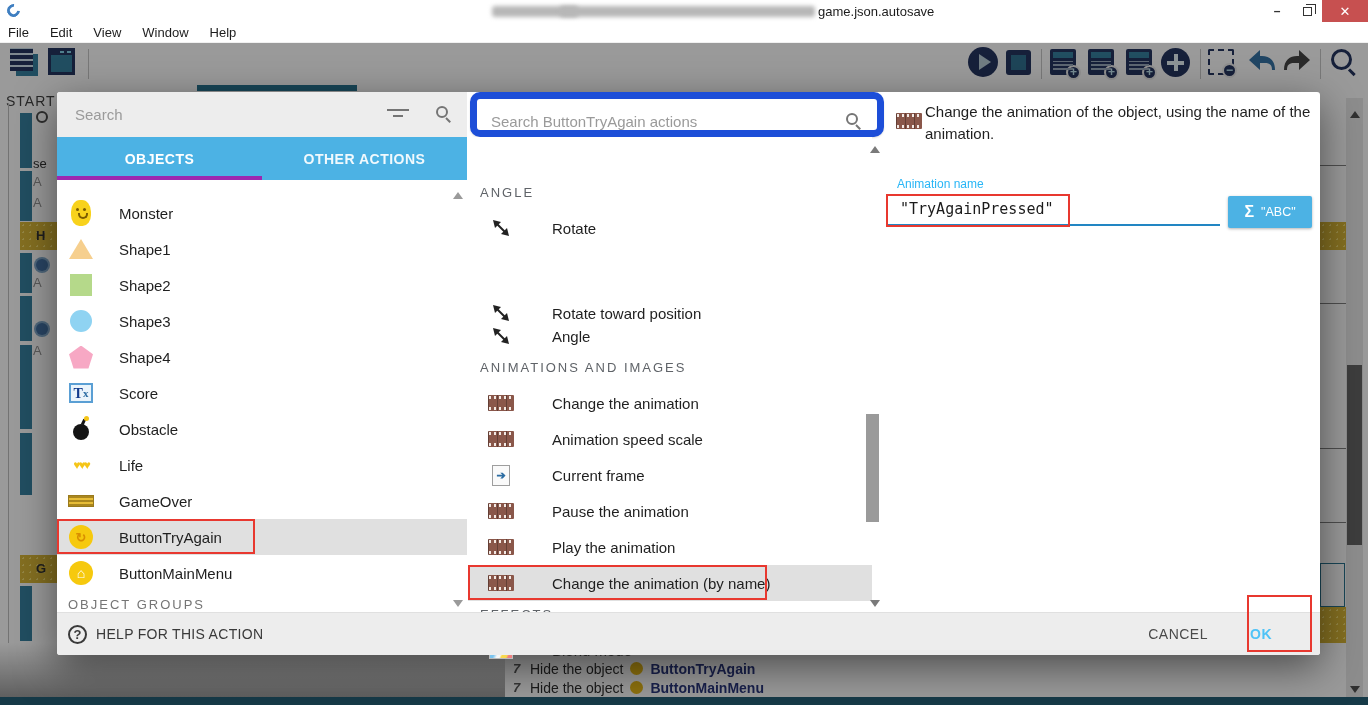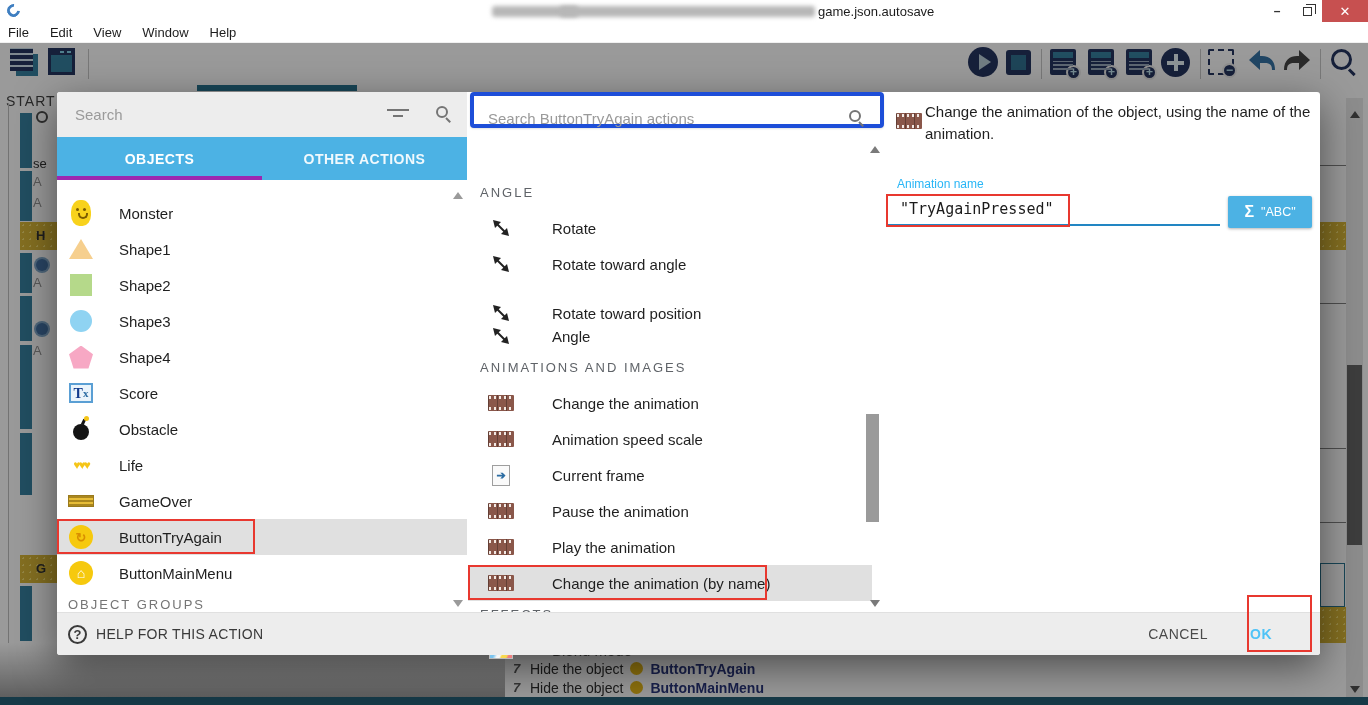--- a/index.html
+++ b/index.html
@@ -116,21 +116,21 @@
   .score-T { font-size:14px; color:#123a8c; } .score-x { font-size:11px; color:#2d6da3; }
   .bomb { width:16px; height:16px; background:#141414; border-radius:50%; position:relative; margin-top:6px; }
   .bomb::before { content:""; position:absolute; top:-5px; left:9px; width:3px; height:6px; background:#141414; transform:rotate(25deg); }
   .bomb::after { content:""; position:absolute; top:-8px; left:11px; width:5px; height:5px; border-radius:50%; background:#f5c518; }
   .hearts { font-size:12px; letter-spacing:-2px; color:#f5c518; }
   .banner { width:26px; height:12px; background:#e7bd38; border:1px solid #9a7a1c; background-image:repeating-linear-gradient(0deg, rgba(120,90,10,.55) 0 2px, transparent 2px 4px); }
   .ybtn { width:24px; height:24px; border-radius:50%; background:#f6c90e; display:flex; align-items:center; justify-content:center; font-size:13px; font-weight:bold; }
   .ybtn.refresh { color:#d98e00; } .ybtn.home { color:#fff; font-size:14px; }
 
   
-  .mp-search { position:absolute; left:413px; top:0; width:414px; height:36px; background:#fff; border:4px solid #1d4ed8; border-radius:4px; box-shadow:0 1px 2px rgba(0,0,0,.12); }
+  .mp-search { position:absolute; left:413px; top:0; width:414px; height:45px; background:#fff; border:7px solid #1d4ed8; border-radius:10px; box-shadow:0 1px 2px rgba(0,0,0,.12); }
   .mp-search input { position:absolute; left:14px; top:10px; width:330px; height:24px; border:none; outline:none; font-size:15px; color:#333; font-family:"Liberation Sans",sans-serif; background:transparent; }
   .mp-mag { position:absolute; right:16px; top:13px; color:#757575; }
   .actlist { position:absolute; left:411px; top:45px; width:404px; height:475px; background:#fff; }
   .sec-hdr { position:absolute; left:12px; font-size:13px; letter-spacing:2px; color:#5f6368; }
   .actrow { position:absolute; left:0; width:404px; height:36px; display:flex; align-items:center; padding-left:20px; cursor:pointer; }
   .actrow.sel { background:#e0e0e0; width:404px; }
   .aicon { width:26px; height:26px; display:flex; align-items:center; justify-content:center; flex:none; }
   .alabel { margin-left:38px; font-size:15px; color:#1f1f1f; }
   .film { width:26px; height:16px; background:#8a574a; border-radius:1px; position:relative;
     background-image:repeating-linear-gradient(90deg, rgba(0,0,0,.28) 0 1px, transparent 1px 9px); }
@@ -383,30 +383,20 @@
         <div class="actrow" style="top:73px;">
           <span class="aicon">
               <svg width="20" height="20" viewBox="0 0 20 20">
                 <line x1="4" y1="4" x2="16" y2="16" stroke="#222" stroke-width="2"></line>
                 <polygon points="2,2 10,4 4,10" fill="#222"></polygon>
                 <polygon points="18,18 10,16 16,10" fill="#222"></polygon>
               </svg>
             </span>
           <span class="alabel">Rotate</span>
         </div>
-        <div class="actrow" style="top:109px;">
-          <span class="aicon">
-              <svg width="20" height="20" viewBox="0 0 20 20">
-                <line x1="4" y1="4" x2="16" y2="16" stroke="#222" stroke-width="2"></line>
-                <polygon points="2,2 10,4 4,10" fill="#222"></polygon>
-                <polygon points="18,18 10,16 16,10" fill="#222"></polygon>
-              </svg>
-            </span>
-          <span class="alabel">Rotate toward angle</span>
-        </div>
         <div class="actrow" style="top:158px;">
           <span class="aicon">
               <svg width="20" height="20" viewBox="0 0 20 20">
                 <line x1="4" y1="4" x2="16" y2="16" stroke="#222" stroke-width="2"></line>
                 <polygon points="2,2 10,4 4,10" fill="#222"></polygon>
                 <polygon points="18,18 10,16 16,10" fill="#222"></polygon>
               </svg>
             </span>
           <span class="alabel">Rotate toward position</span>
         </div>

